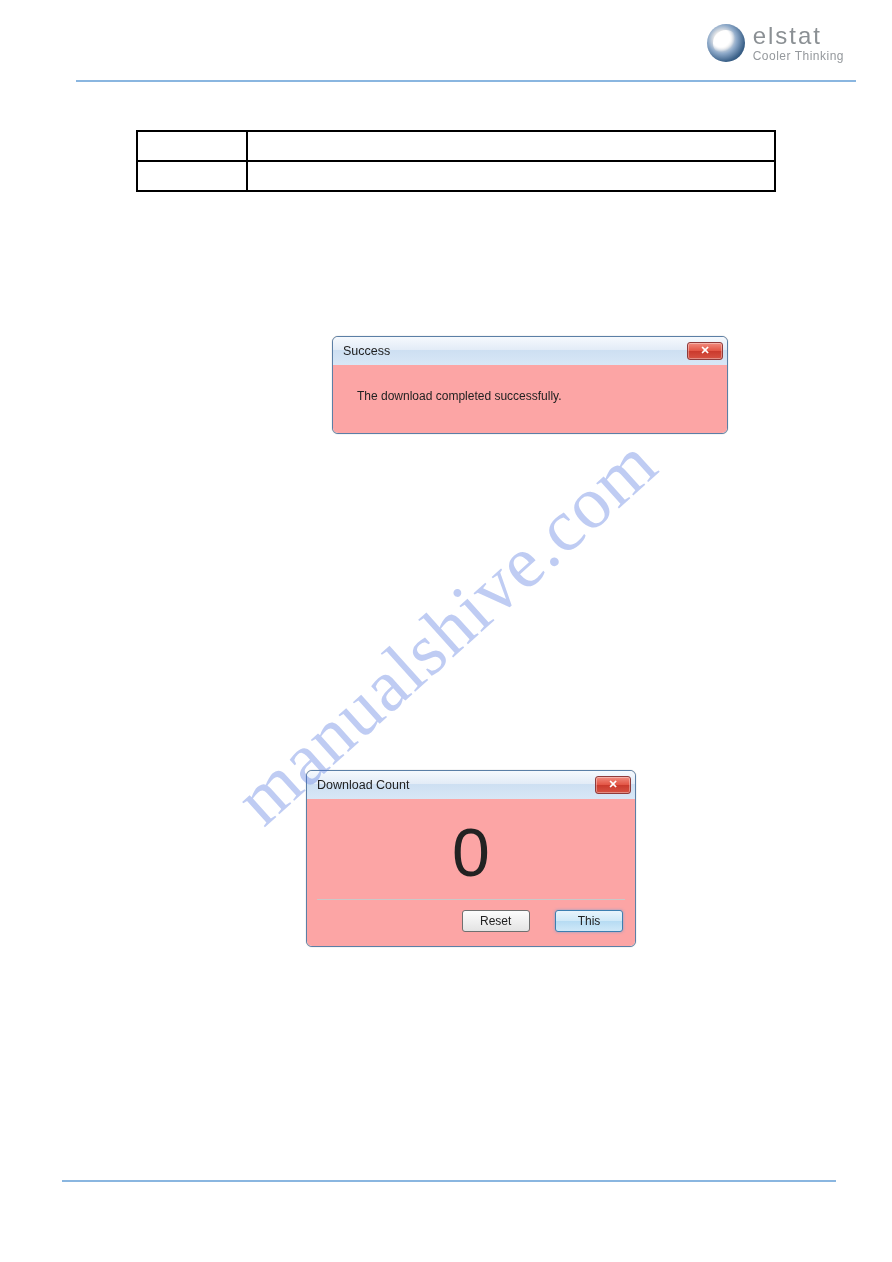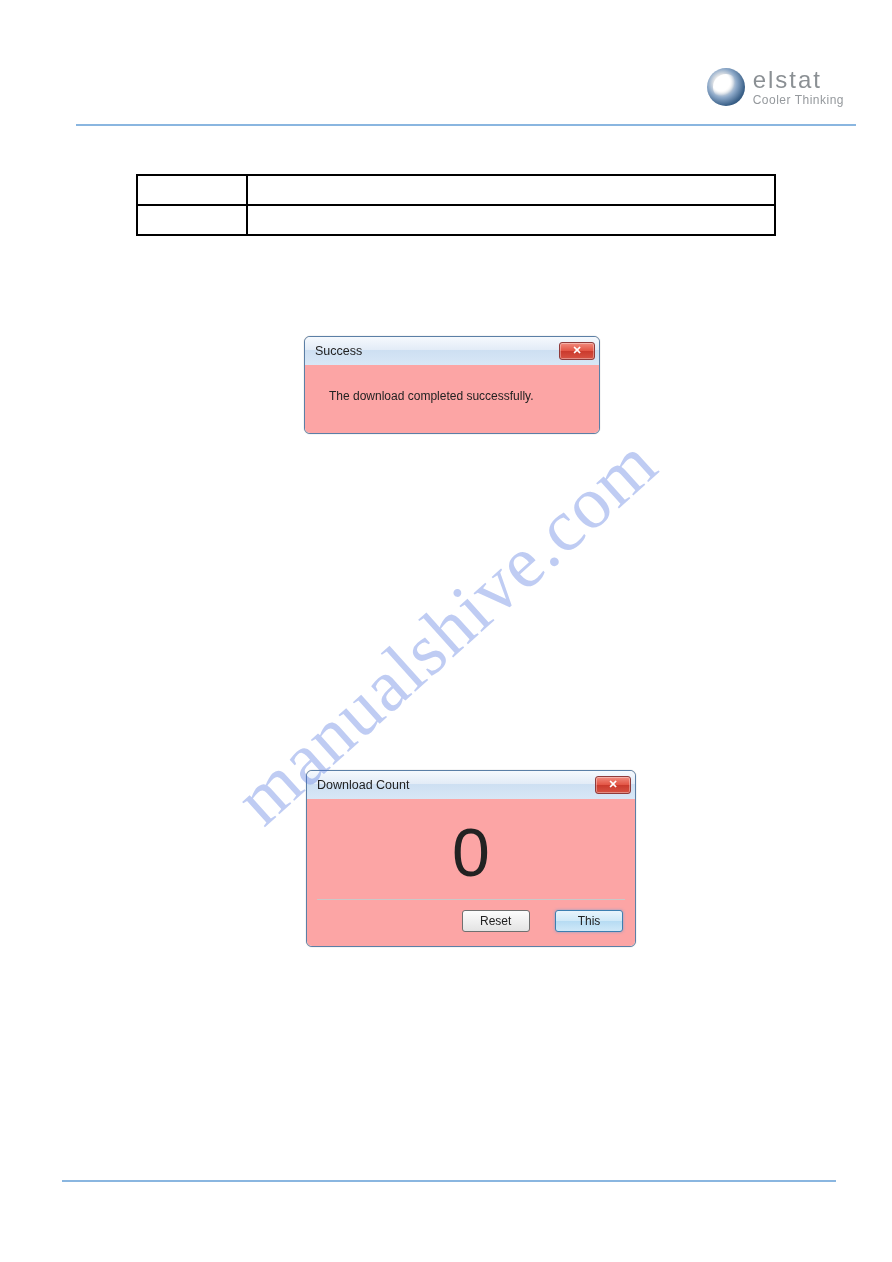--- a/index.html
+++ b/index.html
@@ -8,21 +8,20 @@
     background: #fff;
     font-family: Arial, sans-serif;
     width: 892px;
     height: 1262px;
     position: relative;
     overflow: hidden;
   }
   .page-wrap {
     padding: 24px 40px 0 60px;
     position: relative;
-    margin-top: 44px;
   }
   .logo-area {
     position: absolute;
     top: 24px;
     right: 48px;
     display: flex;
     align-items: center;
   }
   .logo-swirl {
     width: 38px;
@@ -141,21 +140,21 @@
     background: linear-gradient(to bottom, #fdfdfd, #e3e3e3);
     cursor: pointer;
     text-align: center;
   }
   .btn7.primary {
     border: 1px solid #3c7fb1;
     background: linear-gradient(to bottom, #e9f4fc 0%, #d0e9f8 48%, #b5dbf3 49%, #cfe8f8 100%);
     box-shadow: 0 0 3px rgba(60,160,230,0.6);
   }
   .btn-row { text-align: right; padding-top: 14px; }
-  .dlg1 { left: 304px; top: 336px; width: 296px; }
+  .dlg1 { left: 332px; top: 336px; width: 396px; }
   .dlg1 .msg { margin: 6px 0 18px 8px; }
   .chk-row { display: flex; align-items: flex-start; margin: 0 0 6px 6px; }
   .chk { width: 14px; height: 14px; border: 1px solid #888; background: #fff; margin: 1px 8px 0 0; flex-shrink: 0; }
   .chk-text { font-size: 11.5px; line-height: 1.35; }
 
   .dlg2 { left: 306px; top: 770px; width: 330px; }
   .dlg2 .count {
     font-size: 68px;
     text-align: center;
     padding: 14px 0 4px 0;

